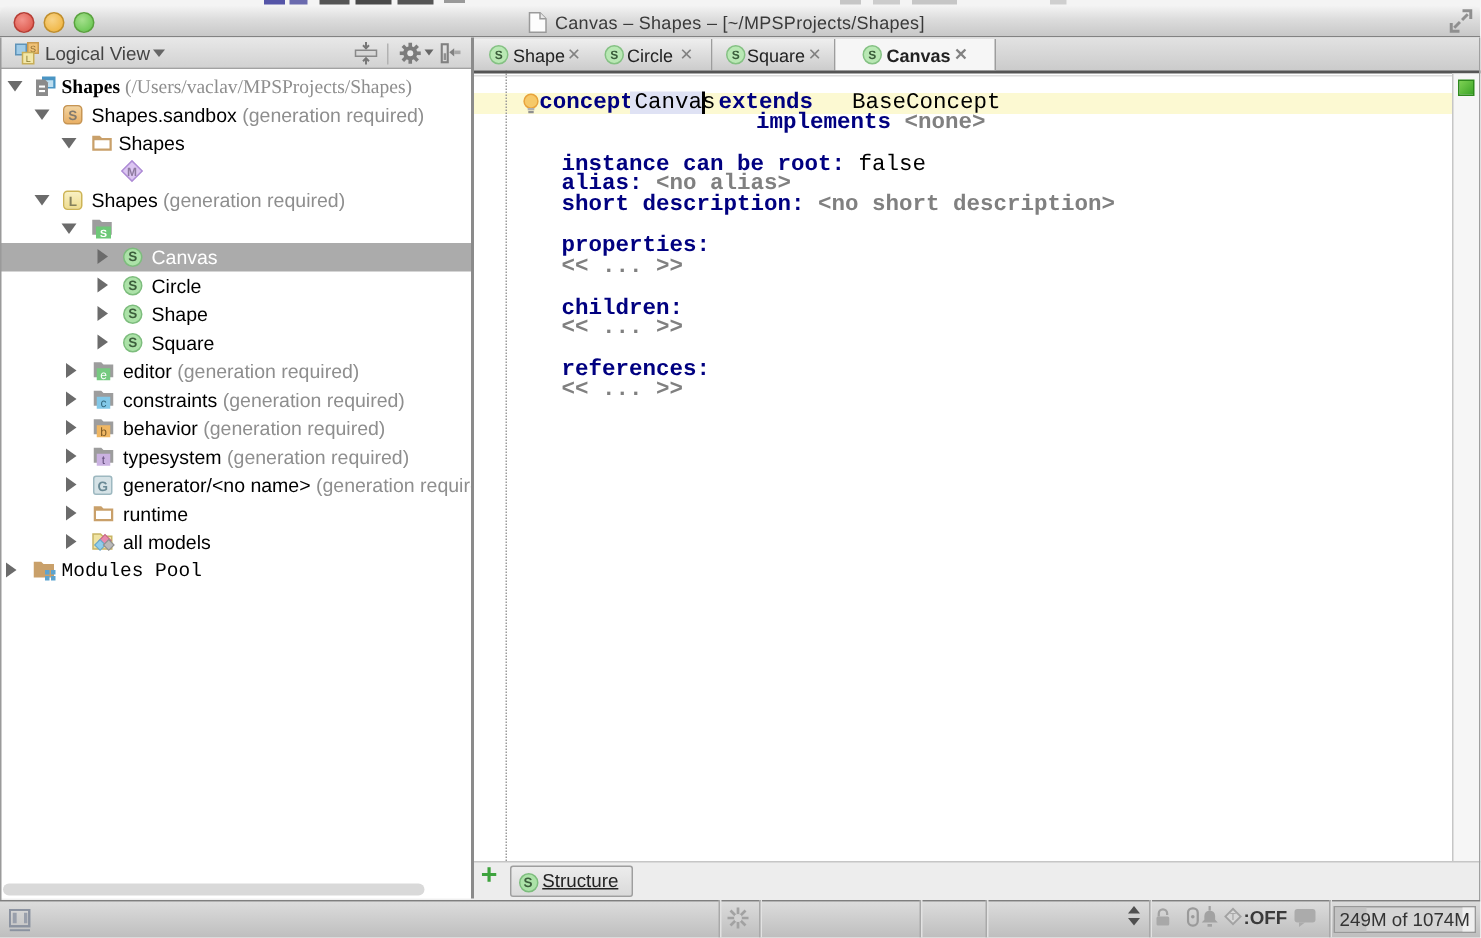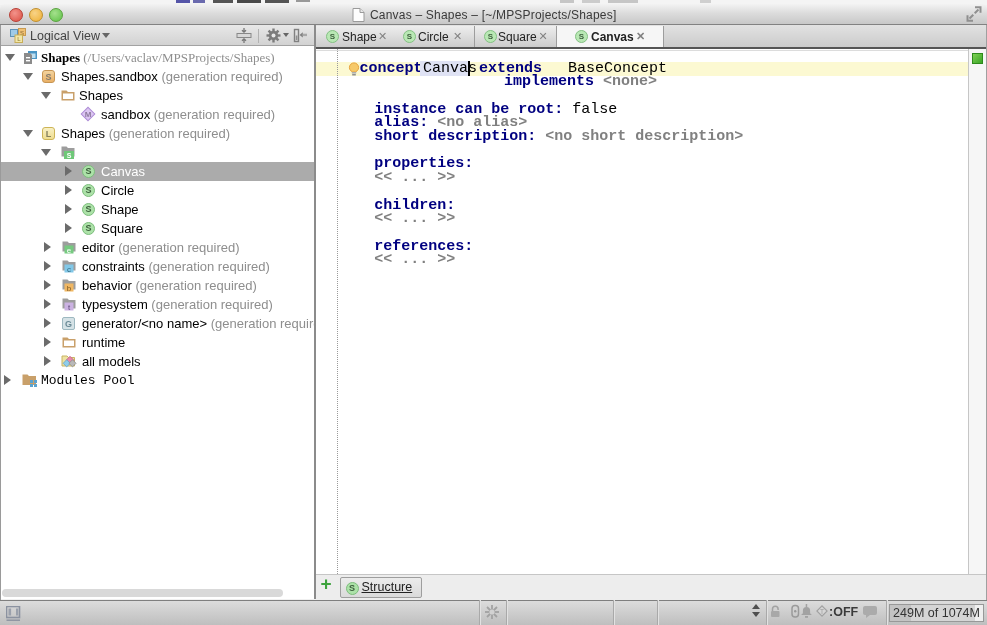--- a/index.html
+++ b/index.html
@@ -116,21 +116,20 @@
     <path d="M1.5 3.5 L6.5 3.5 L8 5 L14.5 5 L14.5 13.5 L1.5 13.5 Z" fill="#c9a06a"></path>
     <rect x="3" y="6.5" width="10" height="5.5" fill="#fff"></rect>
   </svg>
   <div class="abs ttext" style="left:79px;">Shapes</div>
 </div>
 <div class="abs trow" style="top:105px;">
   <svg class="abs ticon" style="left:80px;" width="16" height="16">
     <rect x="3.2" y="3.2" width="9.6" height="9.6" fill="#dcc6f2" stroke="#ae8cd6" stroke-width="1" transform="rotate(45 8 8)"></rect>
     <text x="8" y="11" font-size="8" font-weight="bold" fill="#8d7a9e" text-anchor="middle" font-family="Liberation Sans">M</text>
   </svg>
-  <div class="abs ttext" style="left:101px;">sandbox <span class="gray">(generation required)</span></div>
 </div>
 <div class="abs trow" style="top:124px;">
   <div class="abs tri-d" style="left:23px;"></div>
   <div class="abs sq" style="left:42px;background:linear-gradient(#f8f0c4,#efdd90);border:1px solid #cdb456;color:#85805c;">L</div>
   <div class="abs ttext" style="left:61px;">Shapes <span class="gray">(generation required)</span></div>
 </div>
 <div class="abs trow" style="top:143px;">
   <div class="abs tri-d" style="left:41px;"></div>
   <svg class="abs ticon" style="left:60px;" width="17" height="17">
     <path d="M1.5 2.5 L6.5 2.5 L8 4 L14.5 4 L14.5 12.5 L1.5 12.5 Z" fill="#9d9d9d"></path>

